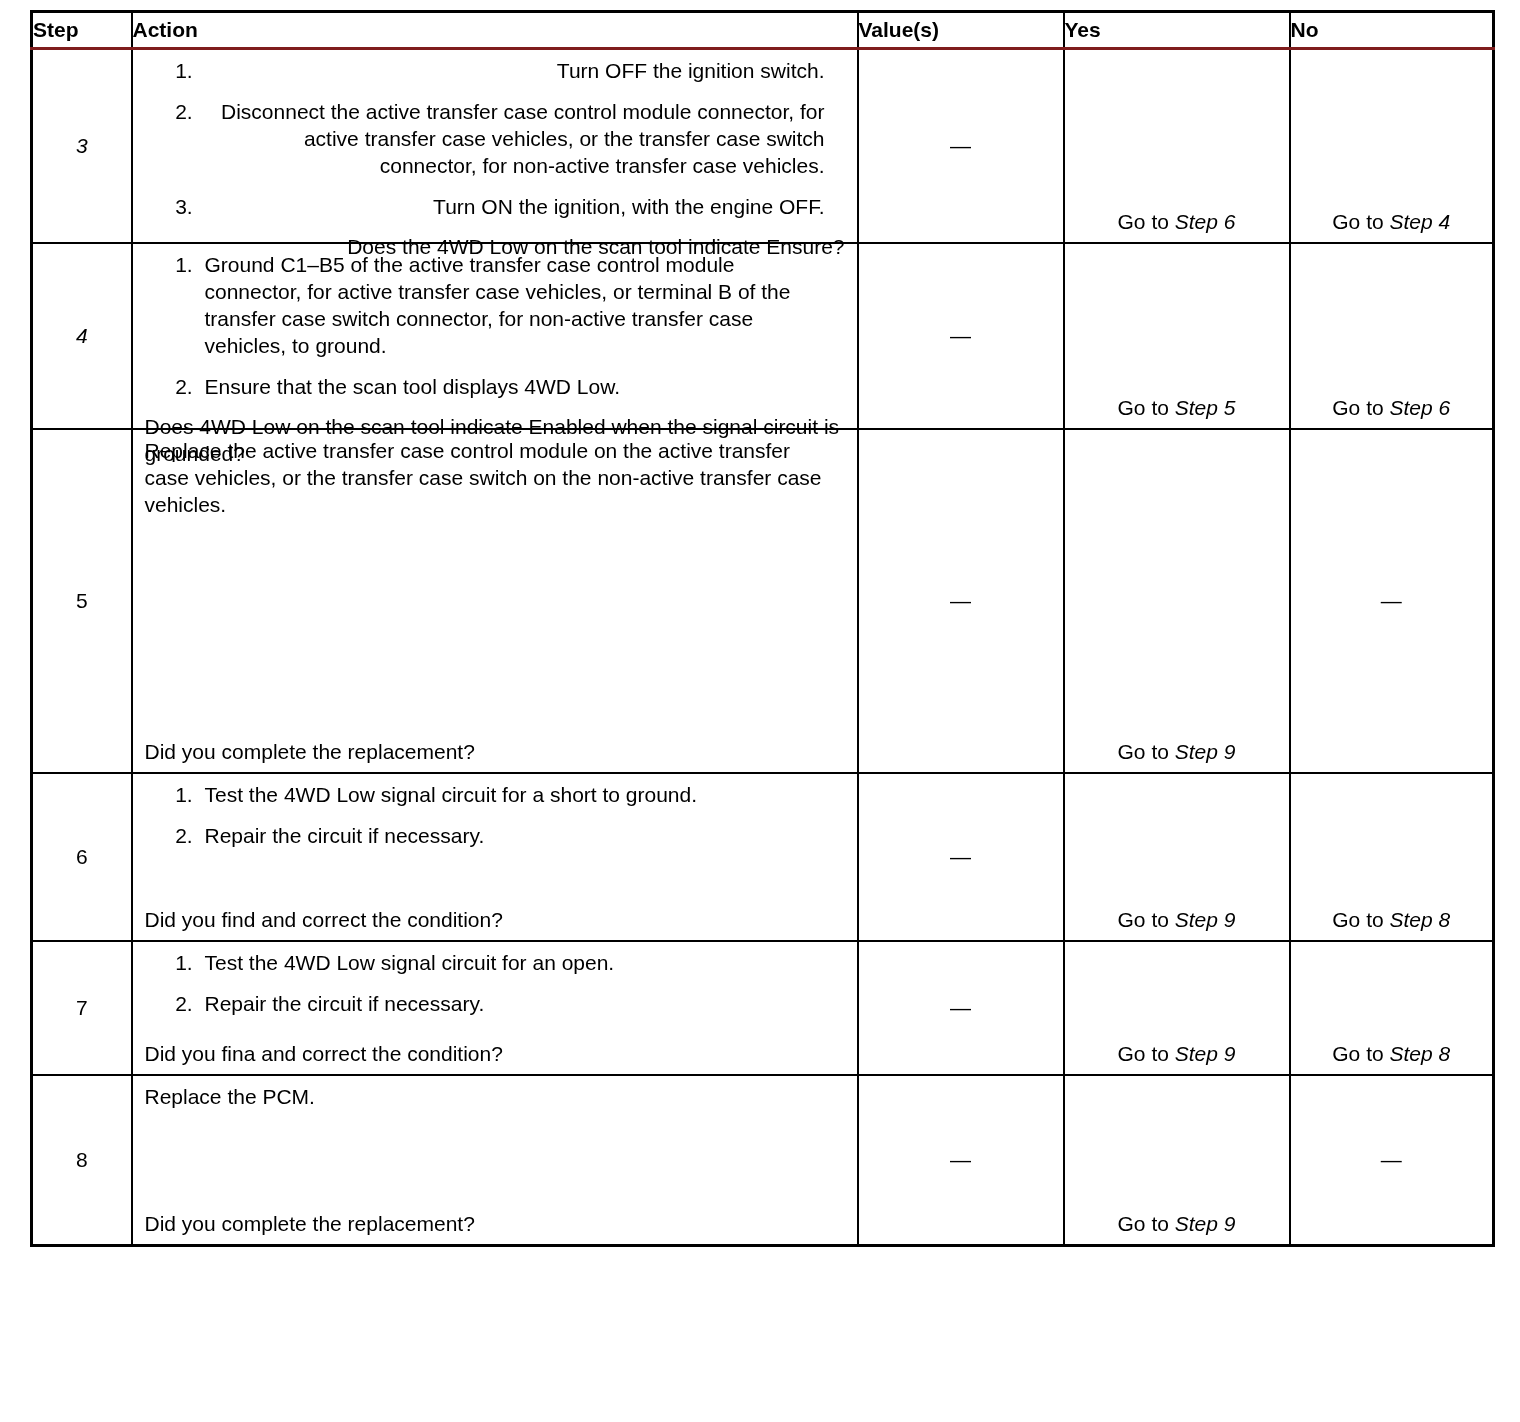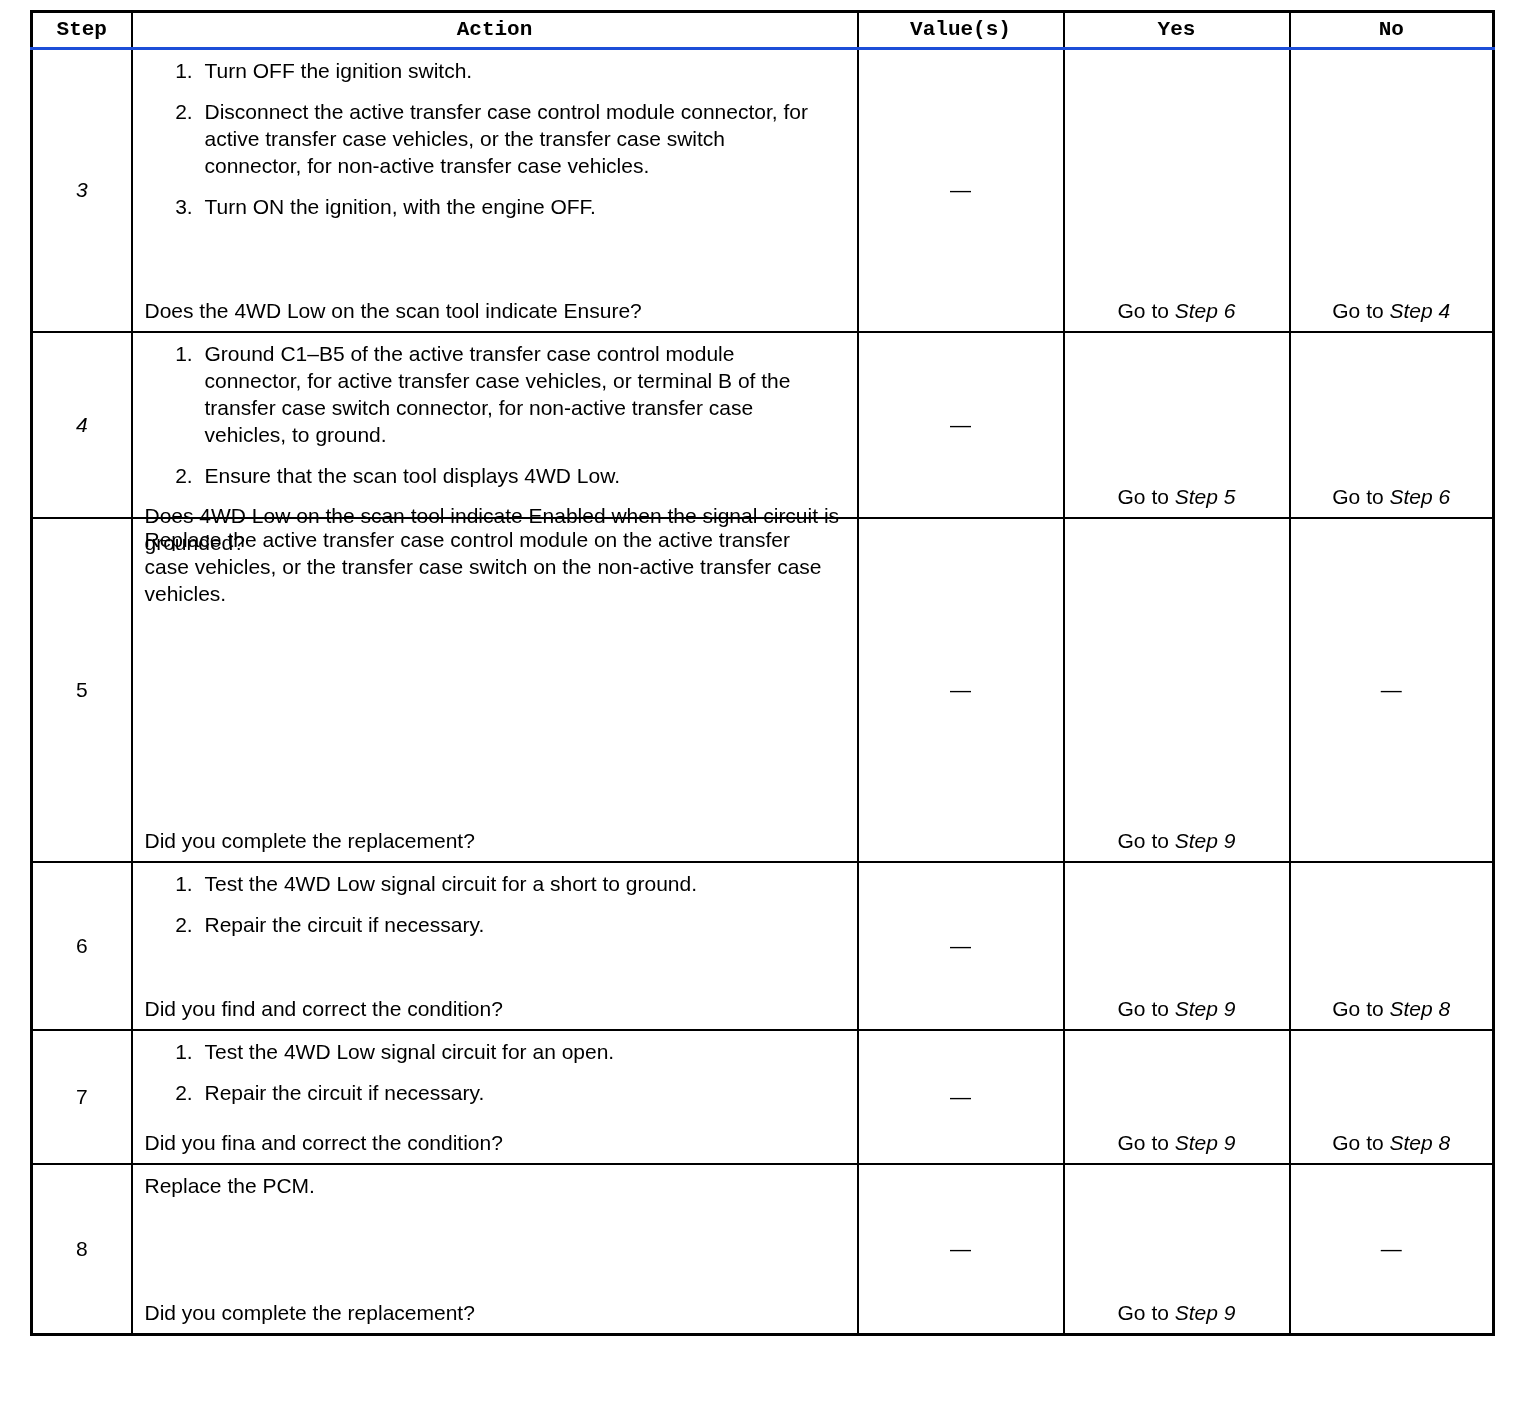--- a/index.html
+++ b/index.html
@@ -29,34 +29,33 @@
   col.c5 { width: 204px; }
   th, td {
     border: 2px solid #000;
     padding: 0;
     vertical-align: top;
     font-size: 21px;
     line-height: 1.28;
   }
   th {
     font-weight: bold;
-    text-align: center;
+    text-align: left;
     height: 34px;
     vertical-align: middle;
-    border-bottom: 3px solid #1d4ed8;
+    border-bottom: 3px solid #7f1d1d;
     font-size: 21px;
-    font-family: Liberation Mono, monospace;
   }
   .cw {
     box-sizing: border-box;
     display: flex;
     flex-direction: column;
   }
   
-  .r3 .cw { height: 281px; }
+  .r3 .cw { height: 192px; text-align: right; }
   .r4 .cw { height: 184px; }
   .r5 .cw { height: 342px; }
   .r6 .cw { height: 166px; }
   .r7 .cw { height: 132px; }
   .r8 .cw { height: 168px; }
 
   .c-step .cw { align-items: center; justify-content: center; padding: 4px; }
   .stepnum { font-size: 21px; }
   .r3 .stepnum, .r4 .stepnum { font-style: italic; }
 

